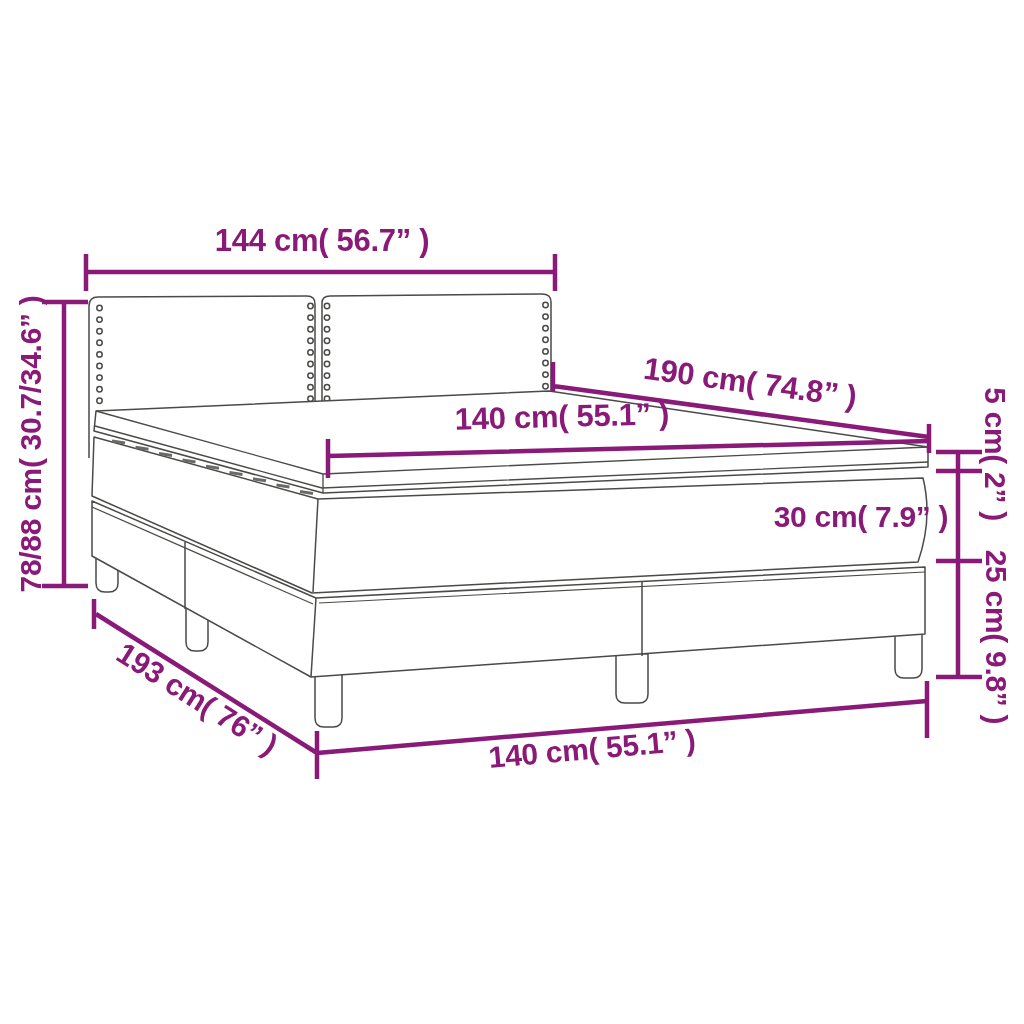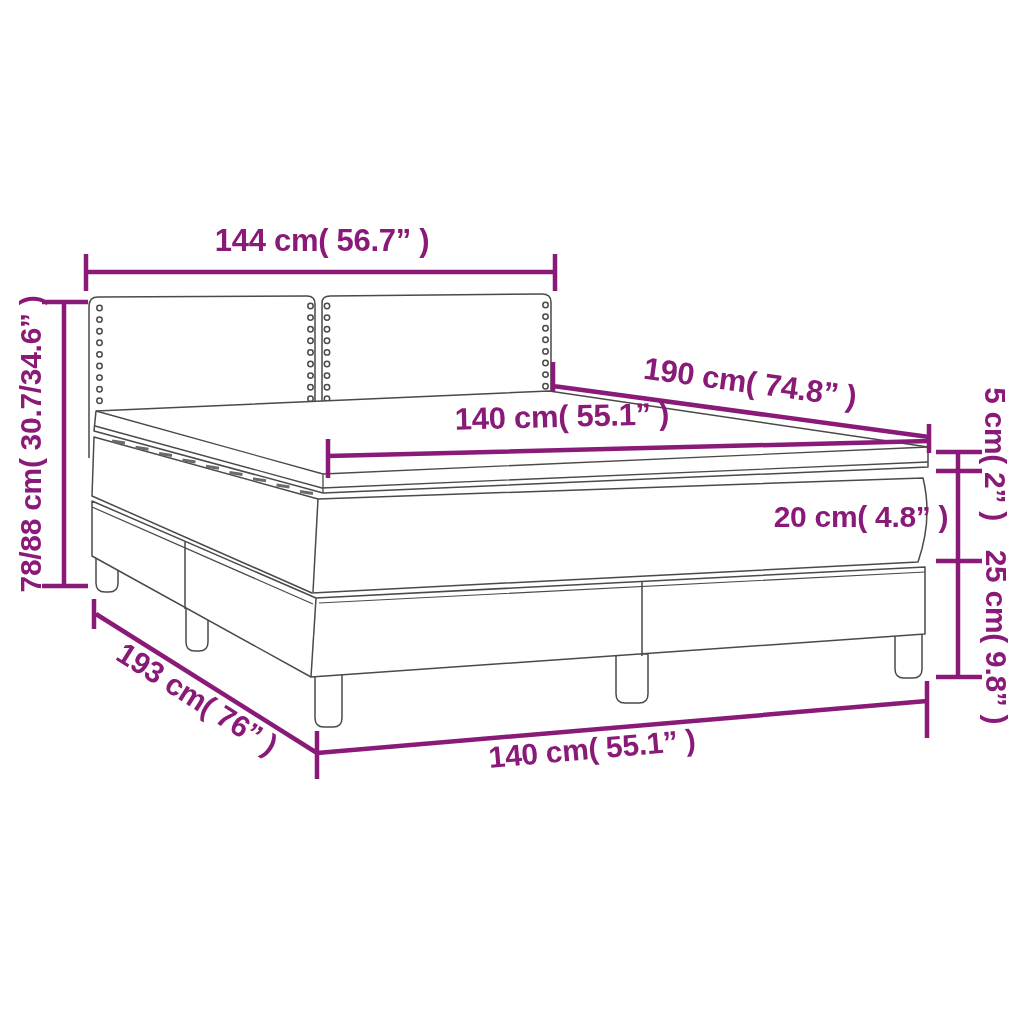--- a/index.html
+++ b/index.html
@@ -114,20 +114,20 @@
   <div class="dim-label" style="left:322px; top:241px; transform:translate(-50%,-50%); font-size:31px;">144 cm( 56.7” )</div>
 
   <div class="dim-label" style="left:31px; top:444px; transform:translate(-50%,-50%) rotate(-90deg);">78/88 cm( 30.7/34.6” )</div>
 
   <div class="dim-label" style="left:750px; top:383px; transform:translate(-50%,-50%) rotate(7.7deg); font-size:31px;">190 cm( 74.8” )</div>
 
   <div class="dim-label" style="left:562px; top:417px; transform:translate(-50%,-50%) rotate(-1.5deg); font-size:31px;">140 cm( 55.1” )</div>
 
   <div class="dim-label" style="left:995px; top:454px; transform:translate(-50%,-50%) rotate(90deg);">5 cm( 2” )</div>
 
-  <div class="dim-label" style="left:861px; top:517px; transform:translate(-50%,-50%);">20 cm( 4.8” )</div>
+  <div class="dim-label" style="left:861px; top:517px; transform:translate(-50%,-50%);">30 cm( 7.9” )</div>
 
   <div class="dim-label" style="left:996px; top:637px; transform:translate(-50%,-50%) rotate(90deg);">25 cm( 9.8” )</div>
 
   <div class="dim-label" style="left:197px; top:699px; transform:translate(-50%,-50%) rotate(32.2deg);">193 cm( 76” )</div>
 
   <div class="dim-label" style="left:592px; top:749px; transform:translate(-50%,-50%) rotate(-5deg);">140 cm( 55.1” )</div>
 </div>
 
 </body></html>

